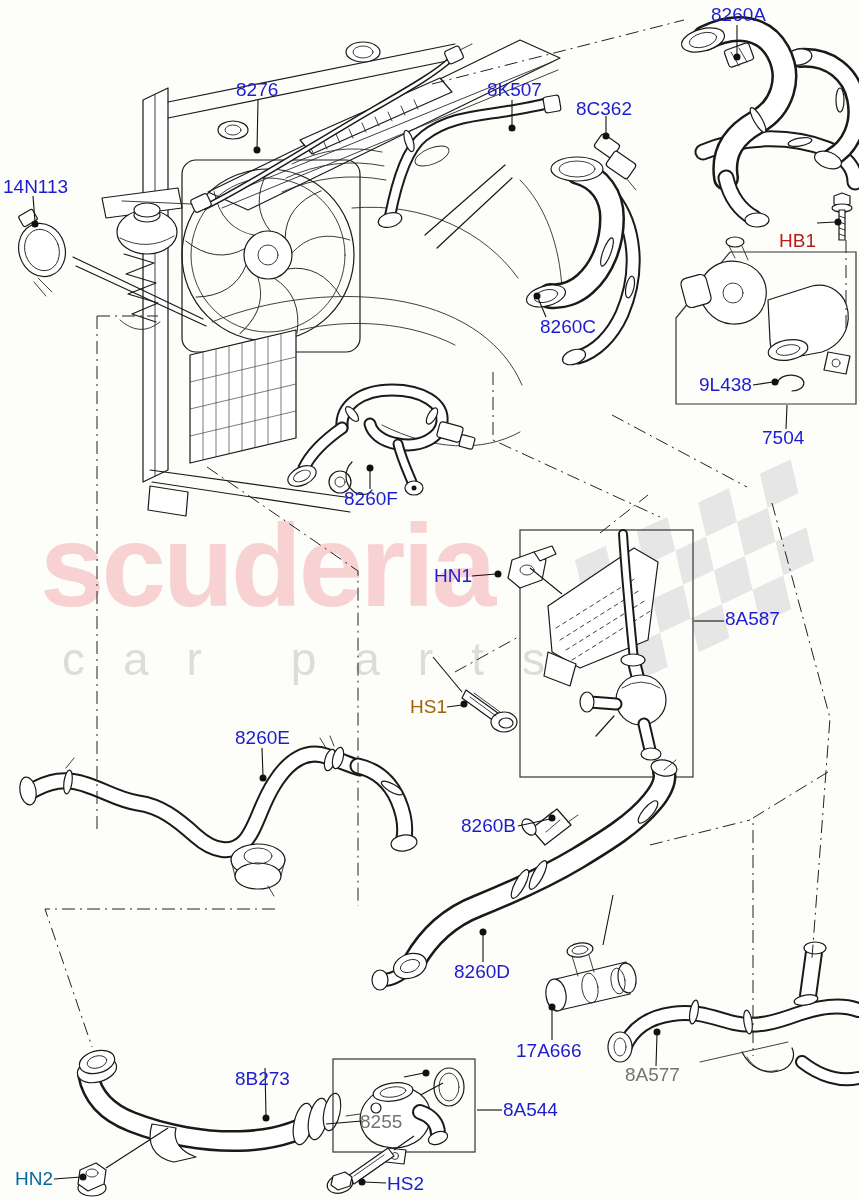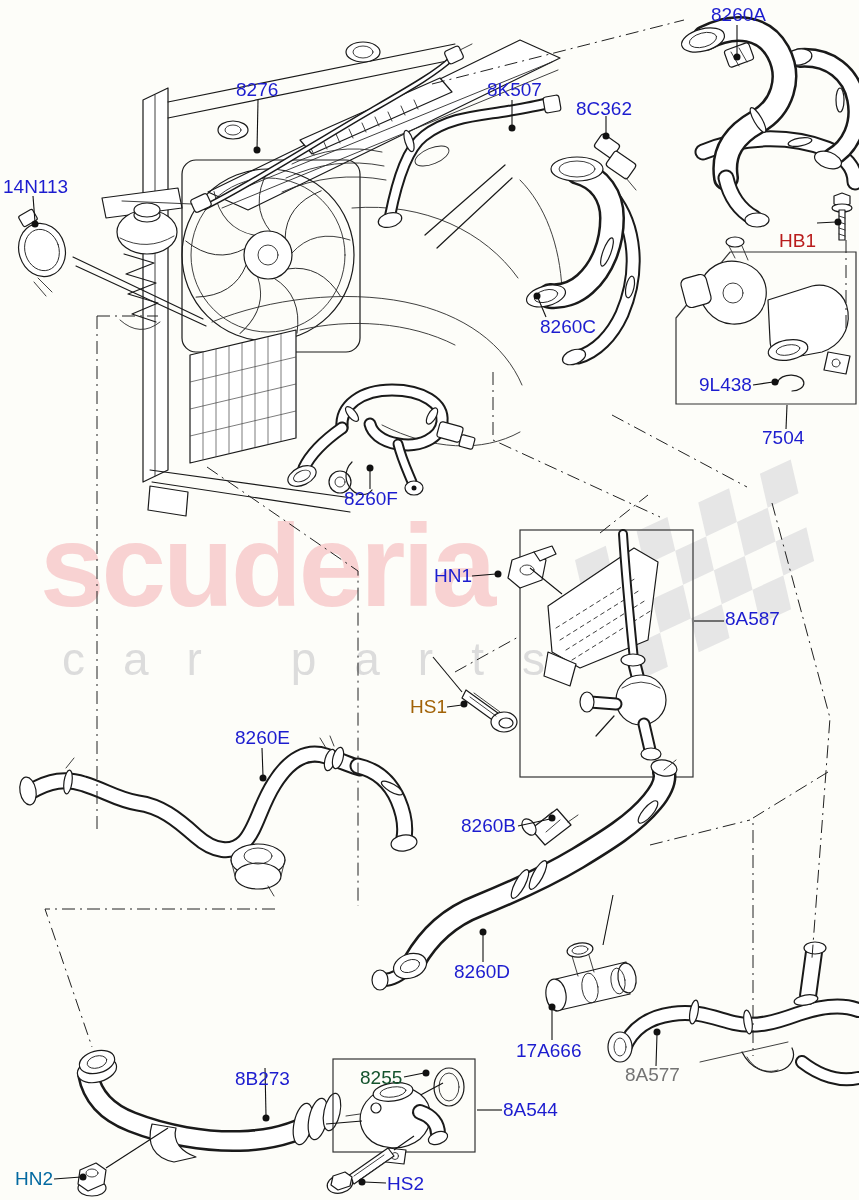--- a/index.html
+++ b/index.html
@@ -487,18 +487,18 @@
   <div class="plabel" style="left:344px;top:489px;color:#1c1ccf">8260F</div>
   <div class="plabel" style="left:434px;top:566px;color:#1c1ccf">HN1</div>
   <div class="plabel" style="left:725px;top:609px;color:#1c1ccf">8A587</div>
   <div class="plabel" style="left:410px;top:697px;color:#a16207">HS1</div>
   <div class="plabel" style="left:235px;top:728px;color:#1c1ccf">8260E</div>
   <div class="plabel" style="left:461px;top:816px;color:#1c1ccf">8260B</div>
   <div class="plabel" style="left:454px;top:962px;color:#1c1ccf">8260D</div>
   <div class="plabel" style="left:516px;top:1041px;color:#1c1ccf">17A666</div>
   <div class="plabel" style="left:625px;top:1065px;color:#737373">8A577</div>
   <div class="plabel" style="left:235px;top:1069px;color:#1c1ccf">8B273</div>
-  <div class="plabel" style="left:360px;top:1068px;color:#14532d">8255</div>
+  <div class="plabel" style="left:360px;top:1112px;color:#737373">8255</div>
   <div class="plabel" style="left:503px;top:1100px;color:#1c1ccf">8A544</div>
   <div class="plabel" style="left:387px;top:1174px;color:#1c1ccf">HS2</div>
   <div class="plabel" style="left:15px;top:1169px;color:#0369a1">HN2</div>
 
 </div>
 
 </body></html>

